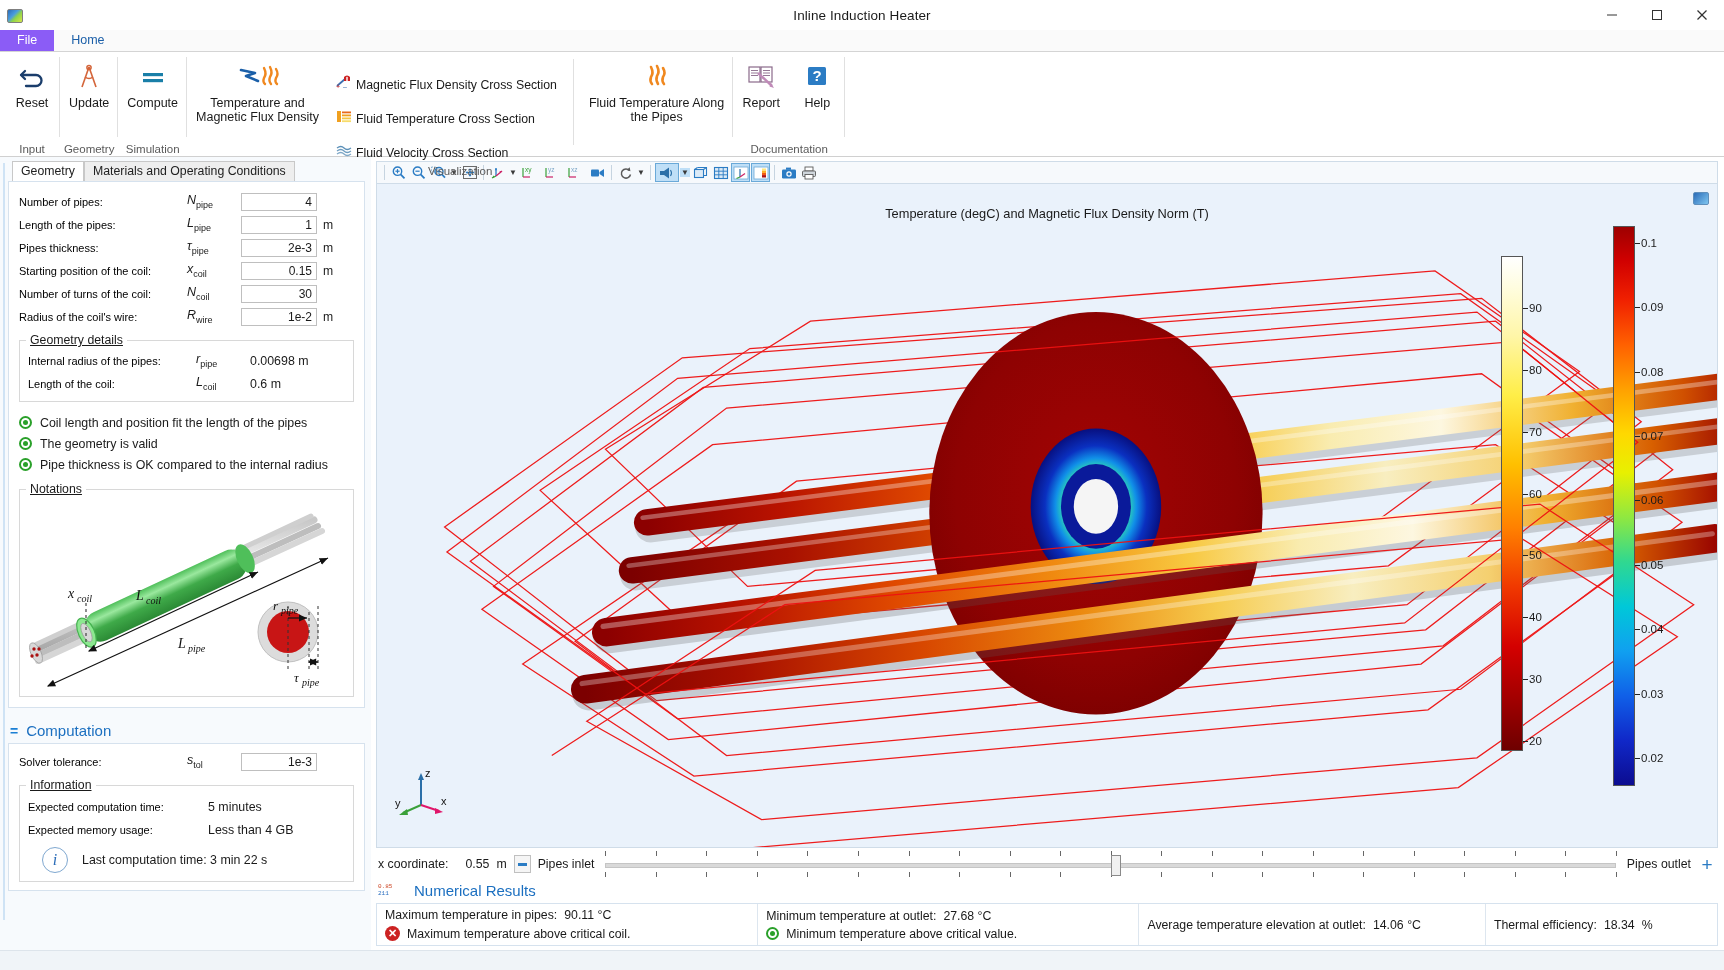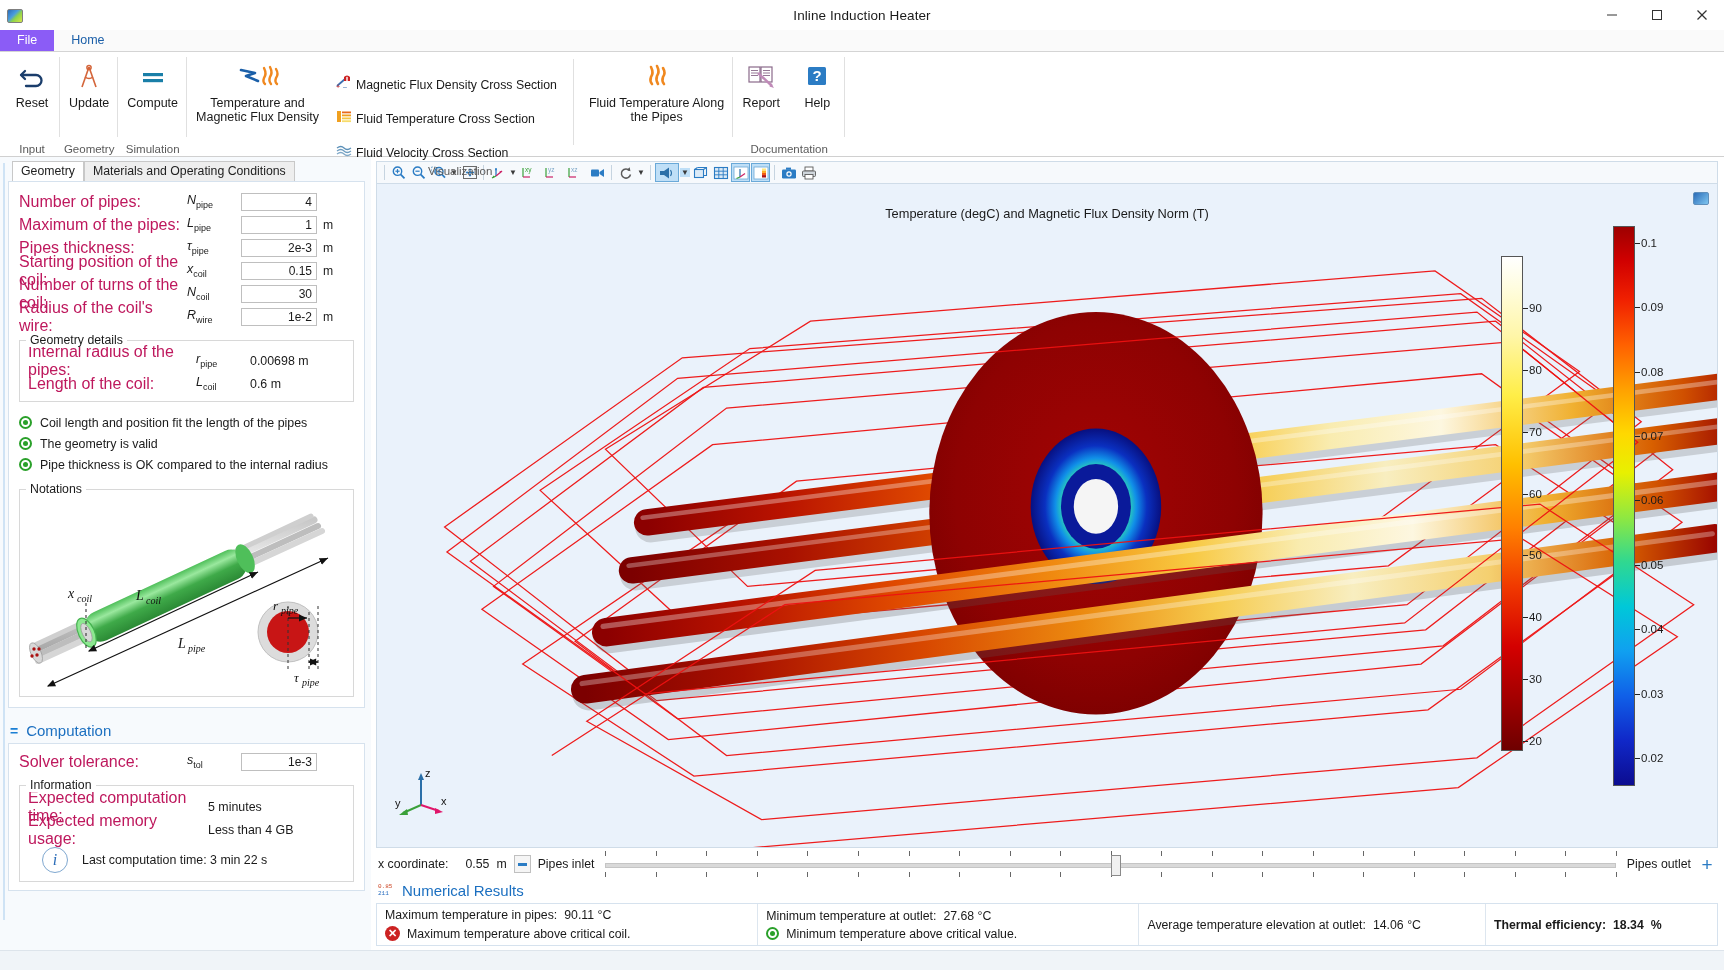--- a/index.html
+++ b/index.html
@@ -108,38 +108,38 @@
   .card {
     border: 1px solid #d6e2ee; background: #ffffff;
     position: relative;
   }
   .tabstrip { display: flex; align-items: flex-end; height: 20px; background: #f7fafd; padding-left: 4px; }
   .ftab { font-size: 12.3px; padding: 2px 8px 3px 8px; border: 1px solid #c8c8c8; border-bottom: none; background: #eeeeee; color: #222; }
   .ftab.active { background: #ffffff; border-bottom: 1px solid #ffffff; margin-bottom: -1px; }
   .formbody { background: #ffffff; padding: 8px 10px 10px 10px; }
 
   .frow { display: flex; align-items: center; height: 23px; margin-bottom: 0px; }
-  .frow .flabel { font-size: 16px; color: #be185d; width: 168px; }
+  .frow .flabel { font-size: 11px; color: #000000; width: 168px; }
   .frow .fsym { font-size: 12.5px; color: #1a1a1a; font-style: italic; width: 54px; }
   .frow .fsym sub { font-style: normal; font-size: 9px; }
   .finput {
     width: 76px; height: 18px; border: 1px solid #bfbfbf; background: #fff;
     text-align: right; font-size: 12px; padding: 0 4px; line-height: 16px;
     color: #1a1a1a; font-family: "Liberation Sans", sans-serif;
   }
   .funit { font-size: 12.2px; color: #1a1a1a; margin-left: 6px; }
   .fvalue { font-size: 12.4px; color: #1a1a1a; }
 
   .fieldset {
     border: 1px solid #d8d8d8; margin-top: 6px; padding: 4px 8px 6px 8px;
     position: relative;
   }
   .fieldset > .legend {
     position: absolute; top: -8px; left: 6px; background: #ffffff;
-    font-size: 12.3px; color: #1a1a1a; padding: 0 4px;
+    font-size: 12.3px; color: #1a1a1a; padding: 0 4px; text-decoration: underline;
   }
   .checkline { display: flex; align-items: center; gap: 8px; height: 21px; }
   .checkline .txt { font-size: 12.4px; color: #1a1a1a; }
   .bullet-ok {
     width: 13px; height: 13px; border-radius: 50%;
     border: 2px solid #2aa02a; background: #ffffff;
     display: inline-flex; align-items: center; justify-content: center;
   }
   .bullet-ok::after { content:""; width: 5px; height: 5px; border-radius: 50%; background: #2aa02a; }
   .bullet-err {
@@ -205,21 +205,21 @@
     display: flex; align-items: center; justify-content: center;
   }
   .xs-minus::after { content:""; width: 9px; height: 3px; background: #2b7cc4; }
   .xs-track { flex: 1; position: relative; height: 28px; margin: 0 4px; }
   .xs-rail { position: absolute; top: 13px; left: 0; right: 0; height: 5px; background: #d9d9d9; border: 1px solid #c5c5c5; }
   .xs-thumb { position: absolute; top: 5px; width: 10px; height: 21px; background: #f0f0f0; border: 1px solid #8a8a8a; }
   .xs-tick { position: absolute; width: 1px; height: 5px; background: #666; }
   .xs-plus { color: #2b7cc4; font-size: 19px; line-height: 1; width: 18px; text-align: center; }
 
   
-  .nr-header { display: flex; align-items: center; gap: 8px; margin: 2px 0 4px 2px; }
+  .nr-header { display: flex; align-items: center; gap: 20px; margin: 2px 0 4px 2px; }
   .nr-ic { font-size: 9px; color: #1b6fc0; font-family: "Liberation Mono", monospace; line-height: 8px; }
   .nr-t { font-size: 15px; color: #1b6fc0; }
   .nr-grid {
     display: flex; border: 1px solid #d6e2ee; background: #ffffff;
     min-height: 42px;
   }
   .nr-cell { padding: 4px 8px 4px 8px; display: flex; flex-direction: column; justify-content: center; gap: 4px; }
   .nr-cell + .nr-cell { border-left: 1px solid #dde6ef; }
   .nr-line { display: flex; align-items: center; gap: 7px; }
   .nr-k { font-size: 12.3px; color: #1a1a1a; }
@@ -429,21 +429,21 @@
         <div class="formbody">
 
           <div class="frow">
             <span class="flabel">Number of pipes:</span>
             <span class="fsym"><i>N</i><sub>pipe</sub></span>
             <input class="finput" value="4" style="">
             <span class="funit"></span>
           </div>
 
           <div class="frow">
-            <span class="flabel">Maximum of the pipes:</span>
+            <span class="flabel">Length of the pipes:</span>
             <span class="fsym"><i>L</i><sub>pipe</sub></span>
             <input class="finput" value="1" style="">
             <span class="funit">m</span>
           </div>
 
           <div class="frow">
             <span class="flabel">Pipes thickness:</span>
             <span class="fsym"><i>τ</i><sub>pipe</sub></span>
             <input class="finput" value="2e-3" style="">
             <span class="funit">m</span>
@@ -984,21 +984,21 @@
             </div>
           </div>
 
           <div class="nr-cell" style="flex:0.95;">
             <div class="nr-line">
               <span class="nr-k">Average temperature elevation at outlet:</span>
               <span class="nr-v">14.06 °C</span>
             </div>
           </div>
 
-          <div class="nr-cell" style="flex:0.62;font-weight:bold;">
+          <div class="nr-cell" style="flex:0.62;">
             <div class="nr-line">
               <span class="nr-k">Thermal efficiency:</span>
               <span class="nr-v">18.34</span>
               <span class="nr-v">%</span>
             </div>
           </div>
 
         </div>
       </div>
 

